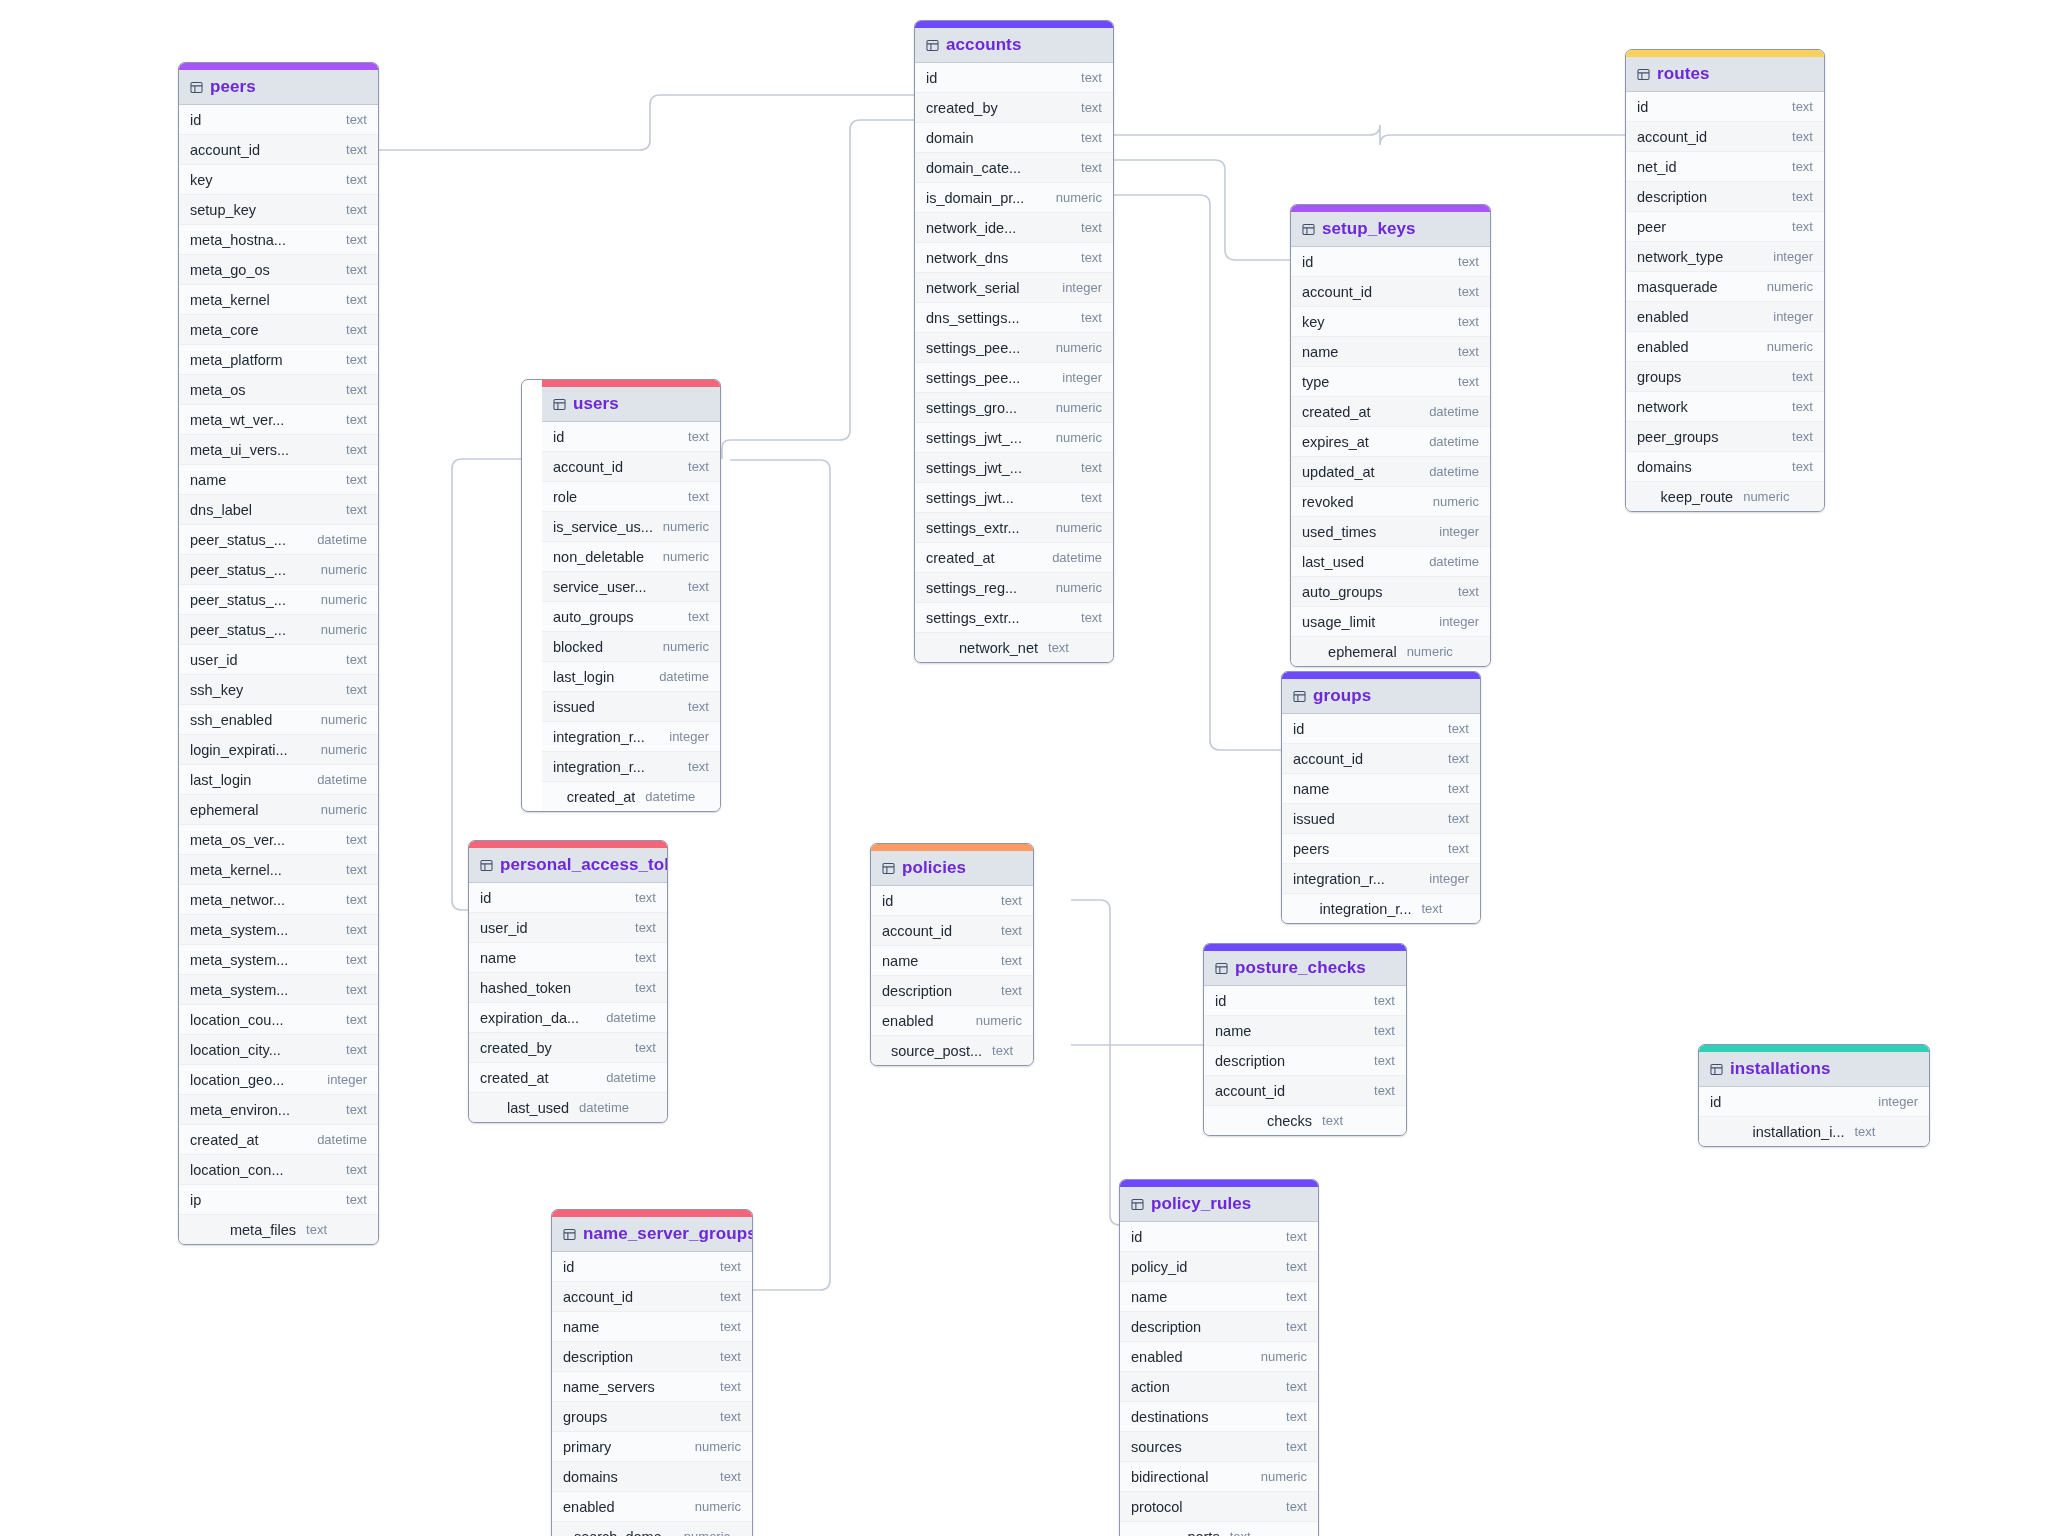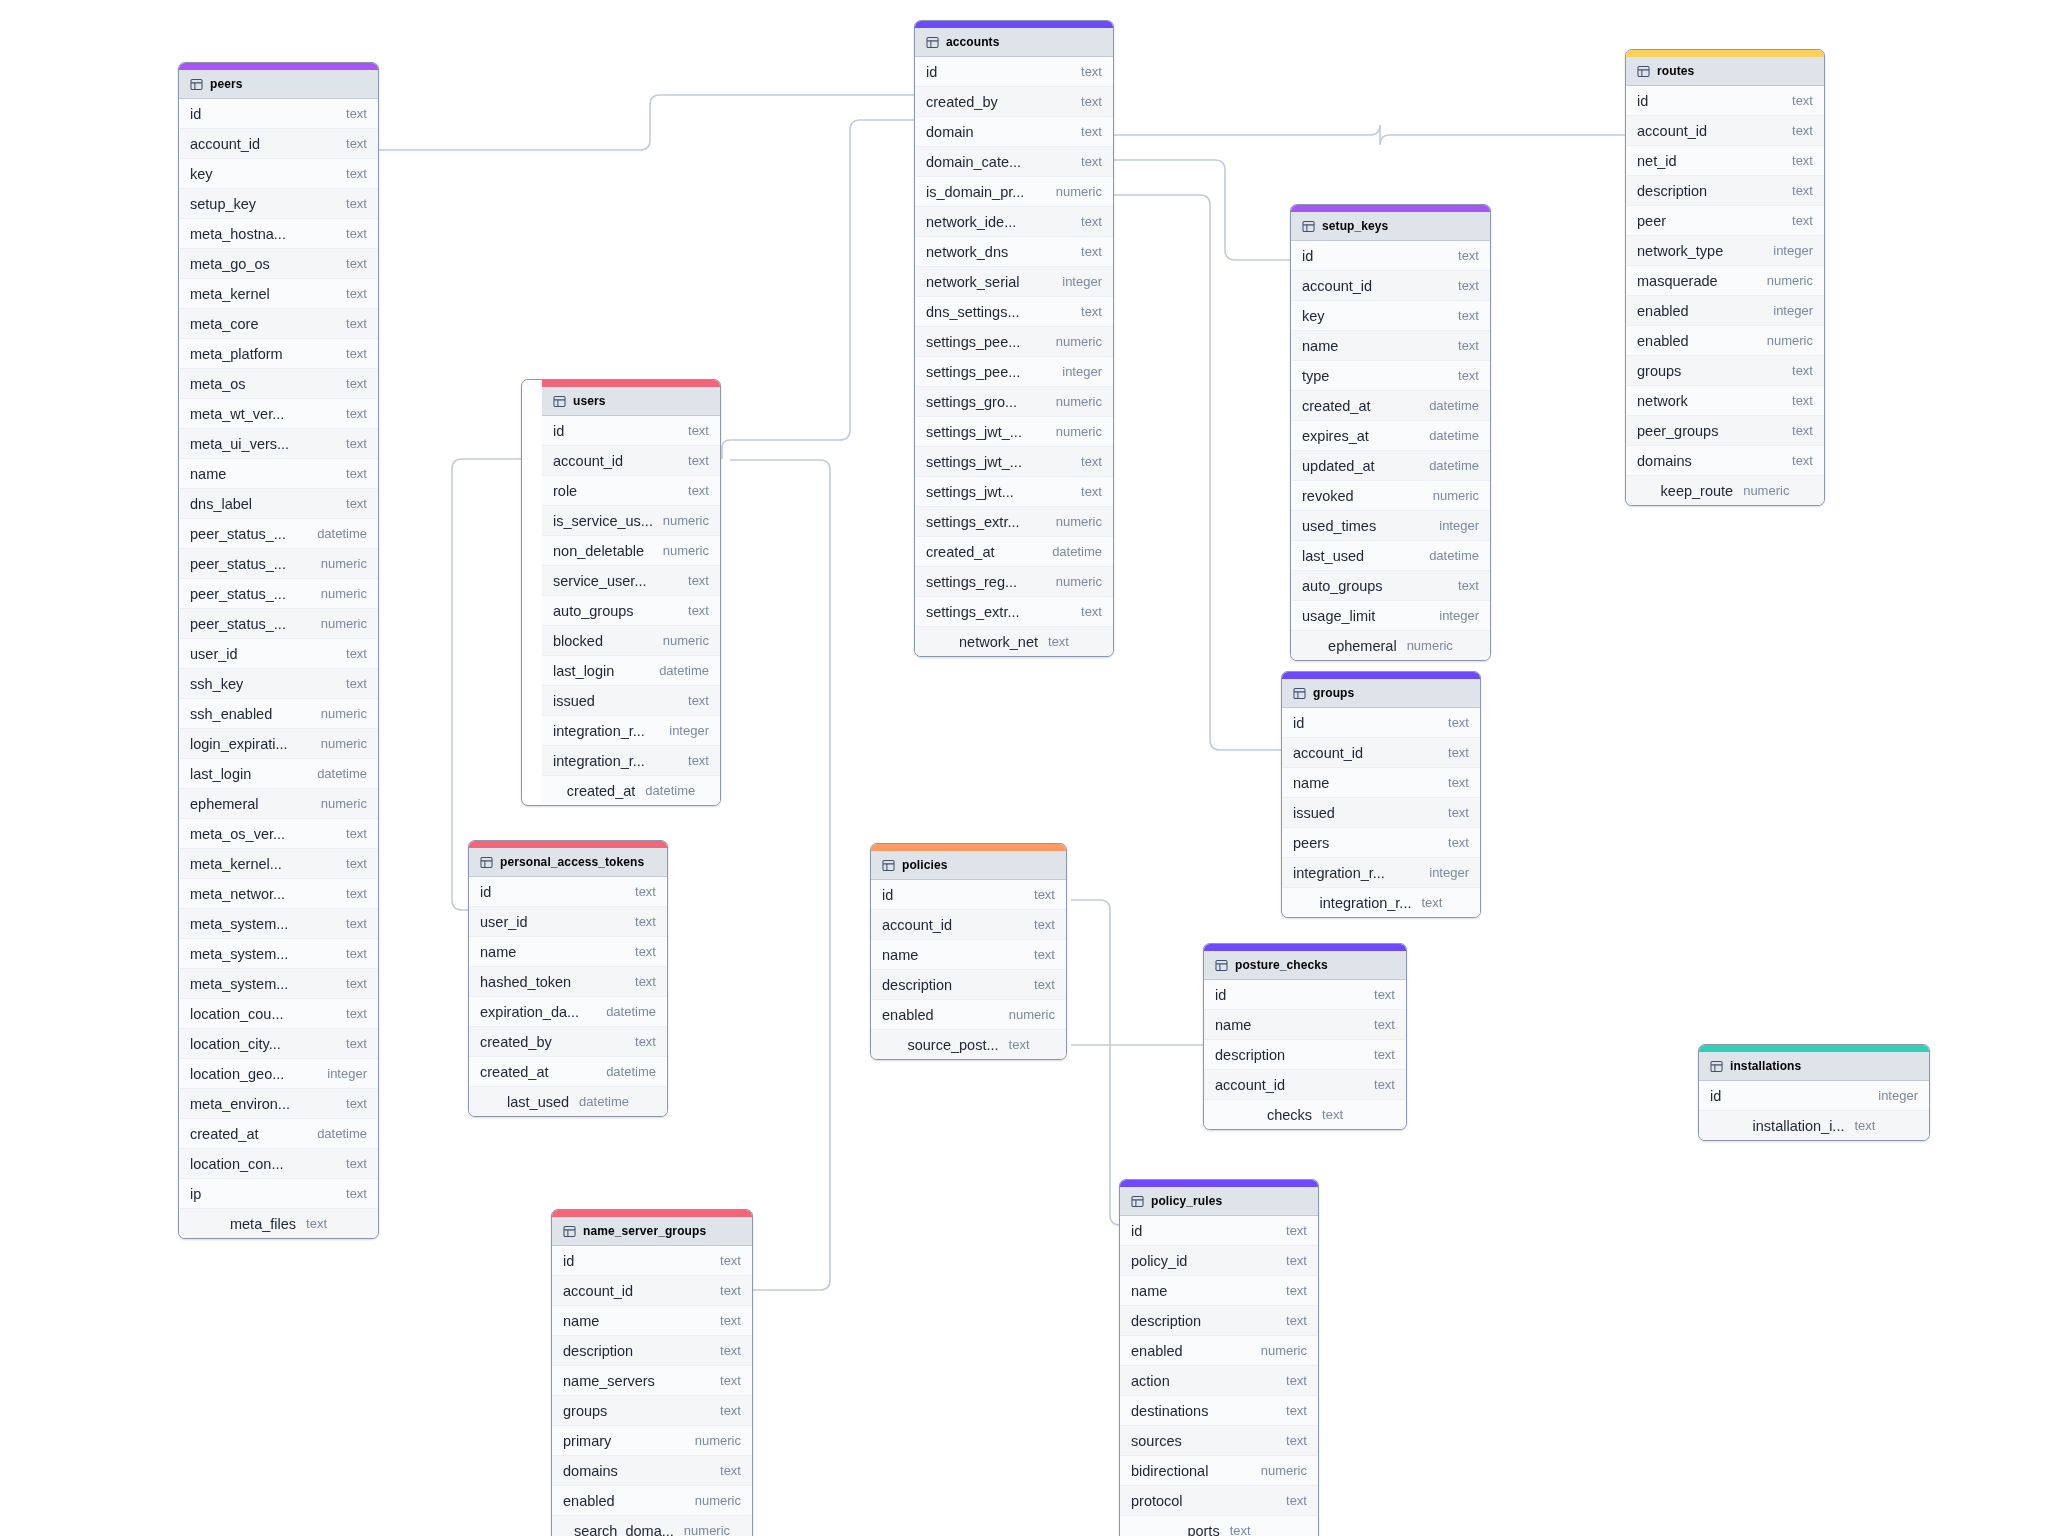--- a/index.html
+++ b/index.html
@@ -6,21 +6,21 @@
   body{width:2048px;height:1536px;position:relative;overflow:hidden;
        font-family:"Liberation Sans","DejaVu Sans",sans-serif;}
   #canvas{position:absolute;inset:0;width:2048px;height:1536px;}
   #edges{position:absolute;left:0;top:0;width:2048px;height:1536px;pointer-events:none;}
   .table-node{position:absolute;background:#ffffff;border:1px solid #8c97ad;
        border-radius:7px;box-sizing:border-box;box-shadow:0 1px 2px rgba(30,40,60,.18);
        overflow:hidden;}
   .accent{height:7px;width:100%;}
   .thead{display:flex;align-items:center;gap:7px;background:#dfe3ea;
        padding:7px 11px;border-bottom:1px solid #c3cad6;}
-  .thead .tname{font-size:12px;font-weight:bold;color:#000000;letter-spacing:.1px;}
+  .thead .tname{font-size:17px;font-weight:bold;color:#6d28d9;letter-spacing:.1px;}
   .tbl-icon{width:13px;height:13px;flex:0 0 13px;display:block;}
   .row{display:flex;align-items:center;justify-content:space-between;
        padding:0 11px;height:29px;border-bottom:1px solid #eceff3;
        background:#fafbfc;}
   .row:nth-child(even){background:#f4f6f8;}
   .row:last-child{border-bottom:none;justify-content:center;}
   .col{font-size:14.5px;color:#212936;white-space:nowrap;overflow:hidden;}
   .typ{font-size:13px;color:#7d8a9e;white-space:nowrap;margin-left:10px;}
 </style>
 </head>
@@ -443,21 +443,21 @@
         </div>
         <div class="row">
           <span class="col">settings_extr...</span>
           <span class="typ">text</span>
         </div>
         <div class="row">
           <span class="col">network_net</span>
           <span class="typ">text</span>
         </div>
       </div>
-      <div class="table-node" style="left: 870px; top: 843px; width: 197px;">
+      <div class="table-node" style="left: 870px; top: 843px; width: 164px;">
         <div class="accent" style="background: rgb(251, 154, 98);"></div>
         <div class="thead">
           <svg class="tbl-icon" viewBox="0 0 16 16">
             <rect x="1.2" y="1.8" width="13.6" height="12.4" rx="1.6" fill="none" stroke="#41506a" stroke-width="1.3"></rect>
             <line x1="1.2" y1="6" x2="14.8" y2="6" stroke="#41506a" stroke-width="1.3"></line>
             <line x1="6" y1="6" x2="6" y2="14.2" stroke="#41506a" stroke-width="1.3"></line>
           </svg>
           <span class="tname">policies</span>
         </div>
         <div class="row">

